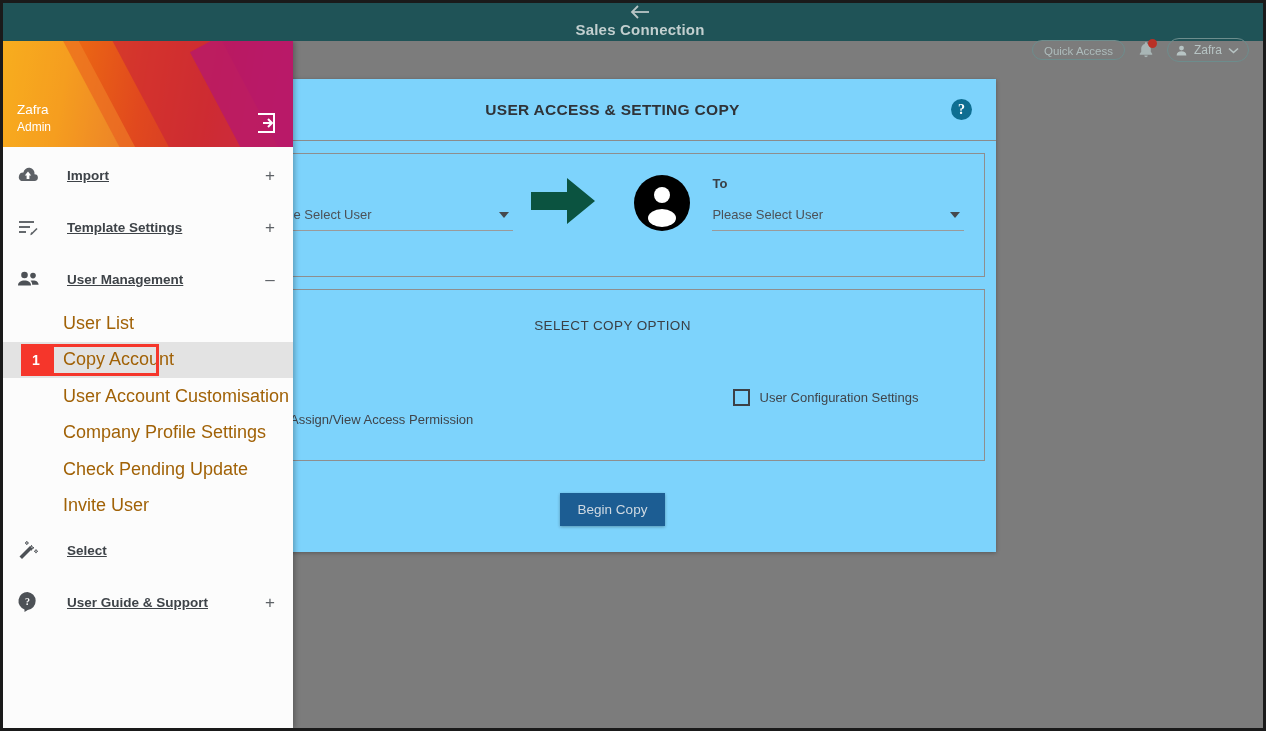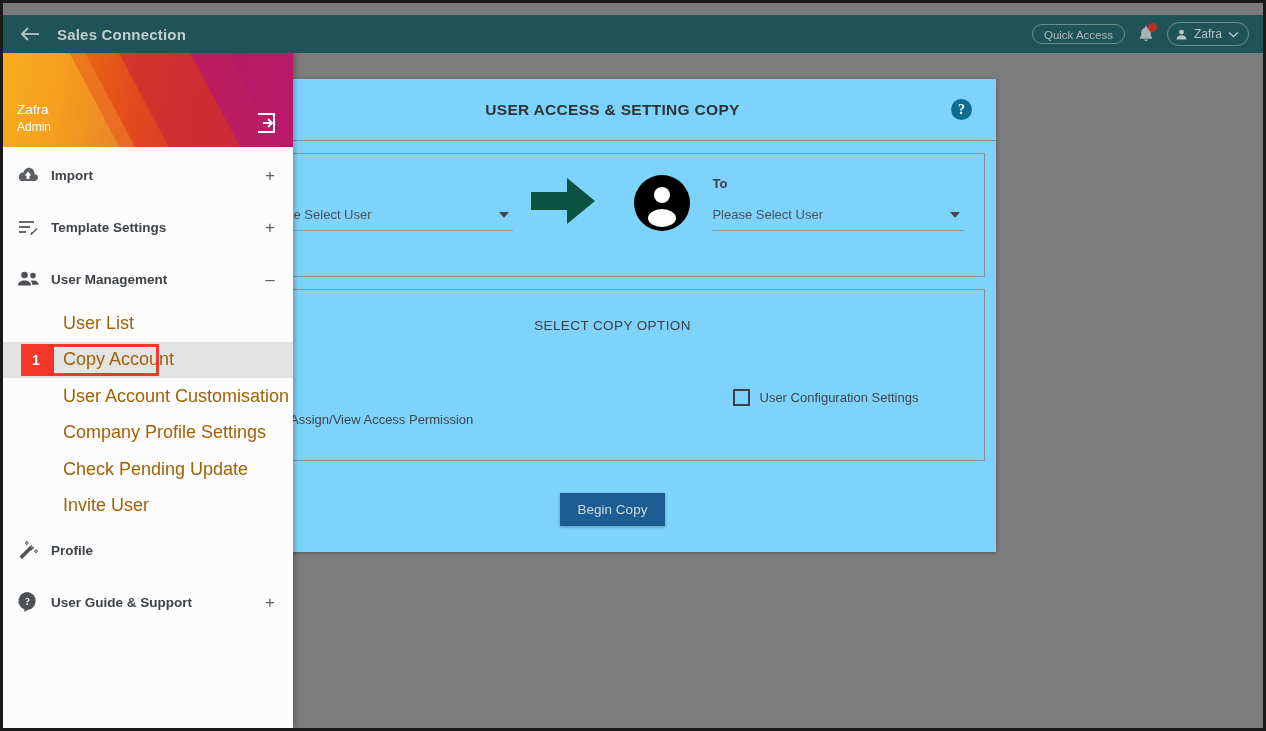--- a/index.html
+++ b/index.html
@@ -17,27 +17,28 @@
     width: 1266px;
     height: 731px;
     border: 3px solid #1a1a1a;
     background: #7a7a7a;
     overflow: hidden;
   }
 
   
   .topbar {
     position: absolute;
-    top: 12px; left: 0;
+    top: 0; left: 0;
     width: 1260px;
     height: 38px;
     background: #1f5357;
     display: flex;
     align-items: center;
     z-index: 40;
+    flex-direction: column;
   }
   .back-arrow {
     margin-left: 14px;
     width: 26px; height: 26px;
     display: flex; align-items: center; justify-content: center;
     color: #b9c6c6;
   }
   .app-title {
     margin-left: 14px;
     color: #c2cfcf;
@@ -244,21 +245,22 @@
     width: 30px;
     display: flex;
     align-items: center;
     color: #5d6166;
     flex: none;
   }
   .menu-label {
     color: #3e4348;
     font-size: 13.5px;
     font-weight: bold;
-    margin-left: 4px;
+    margin-left: 20px;
+    text-decoration: underline;
   }
   .expander {
     margin-left: auto;
     color: #5d6166;
     font-size: 17px;
     line-height: 1;
     width: 14px;
     text-align: center;
   }
   .submenu { }
@@ -497,21 +499,21 @@
 
       <div class="menu-item">
         <span class="menu-icon">
           <svg width="22" height="20" viewBox="0 0 22 20" fill="#4d5156">
             <path d="M2.5 18.5 L13 8 L15.5 10.5 L5 21 Z" transform="translate(0,-2)"></path>
             <path d="M14.5 5.3 L15.2 7.1 L17 7.8 L15.2 8.5 L14.5 10.3 L13.8 8.5 L12 7.8 L13.8 7.1 Z" fill="none" stroke="#4d5156" stroke-width="1"></path>
             <path d="M19 9.5 L19.5 10.8 L20.8 11.3 L19.5 11.8 L19 13.1 L18.5 11.8 L17.2 11.3 L18.5 10.8 Z" fill="none" stroke="#4d5156" stroke-width=".9"></path>
             <path d="M9.8 1.2 L10.3 2.5 L11.6 3 L10.3 3.5 L9.8 4.8 L9.3 3.5 L8 3 L9.3 2.5 Z" fill="none" stroke="#4d5156" stroke-width=".9"></path>
           </svg>
         </span>
-        <span class="menu-label">Profile</span>
+        <span class="menu-label">Select</span>
         <span class="expander"></span>
       </div>
 
       <div class="menu-item">
         <span class="menu-icon">
           <svg width="21" height="22" viewBox="0 0 21 22" fill="#4d5156">
             <path d="M10.5 1a9 9 0 0 0-3 17.5V21l3.2-2.1A9 9 0 0 0 10.5 1z"></path>
             <text x="10.5" y="13.6" font-size="10" font-weight="bold" text-anchor="middle" fill="#ffffff" font-family="Liberation Serif, serif">?</text>
           </svg>
         </span>

